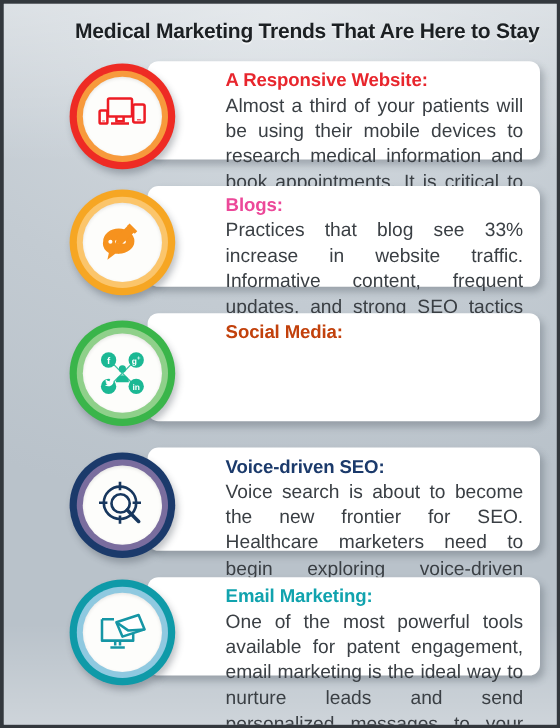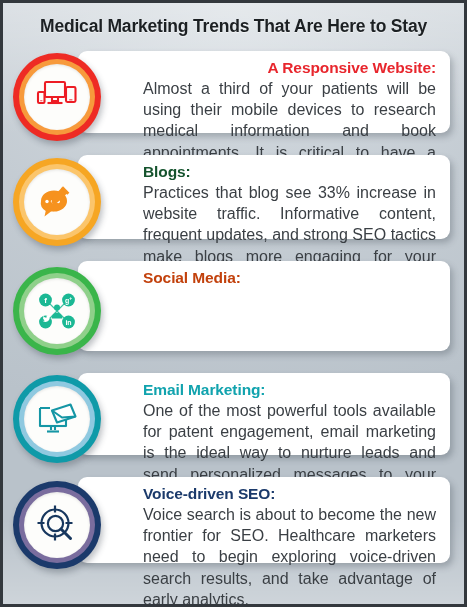--- a/index.html
+++ b/index.html
@@ -150,30 +150,30 @@
   
   .row.r1 .pointer { border-left-color: #f2911f; }
   .row.r2 .pointer { border-left-color: #f2a221; }
   .row.r3 .pointer { border-left-color: #4cb84c; }
   .row.r4 .pointer { border-left-color: #0f9aa8; }
   .row.r5 .pointer { border-left-color: #5c3f78; }
 </style>
 </head>
 <body>
 
-<div class="poster" style="border-color: rgb(51, 56, 61);">
+<div class="poster" style="border-color: rgb(51, 56, 61); padding-left: 45px;">
 
   <div class="poster-title" style="color: rgb(28, 32, 35);">Medical Marketing Trends That Are Here to Stay</div>
 
   <div class="rows">
 
     <div class="row r1">
       <div class="card">
         <div class="card-inner">
-          <div class="card-title" style="color: rgb(232, 38, 45); text-align: right;">A Responsive Website:</div>
+          <div class="card-title" style="color: rgb(232, 38, 45);">A Responsive Website:</div>
           <p class="card-body">Almost a third of your patients will be using their mobile devices to research medical information and book appointments. It is critical to have a website that is designed with mobile devices in mind.</p>
         </div>
       </div>
       <div class="pointer" style="border-left-color: rgb(242, 145, 31);"></div>
       <div class="badge">
         <div class="ring-outer" style="background:#ee2b24"></div>
         <div class="ring-mid" style="background:#f79a3c"></div>
         <div class="ring-inner">
           <span>
             <svg width="42" height="34" viewBox="0 0 42 34">
@@ -190,21 +190,21 @@
               </g>
             </svg>
           </span>
         </div>
       </div>
     </div>
 
     <div class="row r2">
       <div class="card">
         <div class="card-inner">
-          <div class="card-title" style="color: #14532d;">Blogs:</div>
+          <div class="card-title" style="color: #ec4899;">Blogs:</div>
           <p class="card-body">Practices that blog see 33% increase in website traffic. Informative content, frequent updates, and strong SEO tactics make blogs more engaging for your patients.</p>
         </div>
       </div>
       <div class="pointer" style="border-left-color: rgb(242, 162, 33);"></div>
       <div class="badge">
         <div class="ring-outer" style="background:#f6a623"></div>
         <div class="ring-mid" style="background:#fbc56b"></div>
         <div class="ring-inner">
           <span>
             <svg width="40" height="36" viewBox="0 0 40 36">
@@ -262,20 +262,46 @@
               <g fill="#1bb894">
                 <circle cx="23" cy="18.4" r="3"></circle>
                 <path d="M17.6 29.5 c0-3.4 2.4-5.8 5.4-5.8 c3 0 5.4 2.4 5.4 5.8 z"></path>
               </g>
             </svg>
           </span>
         </div>
       </div>
     </div>
 
+    <div class="row r5">
+      <div class="card">
+        <div class="card-inner">
+          <div class="card-title" style="color: rgb(27, 58, 107);">Voice-driven SEO:</div>
+          <p class="card-body">Voice search is about to become the new frontier for SEO. Healthcare marketers need to begin exploring voice-driven search results, and take advantage of early analytics.</p>
+        </div>
+      </div>
+      <div class="pointer" style="border-left-color: rgb(92, 63, 120);"></div>
+      <div class="badge">
+        <div class="ring-outer" style="background:#1b3a6b"></div>
+        <div class="ring-mid" style="background:#7a6d9e"></div>
+        <div class="ring-inner">
+          <span>
+            <svg width="44" height="44" viewBox="0 0 44 44">
+              <g fill="none" stroke="#17375e" stroke-width="2.2">
+                <circle cx="20" cy="20" r="13.5"></circle>
+                <path d="M20 2.5 v7 M20 30.5 v7 M2.5 20 h7 M30.5 20 h7"></path>
+                <circle cx="20.5" cy="20.5" r="7.6"></circle>
+                <path d="M26 26 l9.5 9.5" stroke-width="3" stroke-linecap="round"></path>
+              </g>
+            </svg>
+          </span>
+        </div>
+      </div>
+    </div>
+
     <div class="row r4">
       <div class="card">
         <div class="card-inner">
           <div class="card-title" style="color: rgb(17, 163, 174);">Email Marketing:</div>
           <p class="card-body">One of the most powerful tools available for patent engagement, email marketing is the ideal way to nurture leads and send personalized messages to your patients.</p>
         </div>
       </div>
       <div class="pointer" style="border-left-color: rgb(15, 154, 168);"></div>
       <div class="badge">
         <div class="ring-outer" style="background:#0f9aa8"></div>
@@ -292,40 +318,14 @@
               <g fill="#ffffff" stroke="#1596a5" stroke-width="2.1" stroke-linejoin="round">
                 <path d="M17 10.5 L35.5 4.5 L40.5 16.5 L22 22.5 z"></path>
                 <path d="M17 10.5 L27 17.5 L40.5 16.5"></path>
               </g>
             </svg>
           </span>
         </div>
       </div>
     </div>
 
-    <div class="row r5">
-      <div class="card">
-        <div class="card-inner">
-          <div class="card-title" style="color: rgb(27, 58, 107);">Voice-driven SEO:</div>
-          <p class="card-body">Voice search is about to become the new frontier for SEO. Healthcare marketers need to begin exploring voice-driven search results, and take advantage of early analytics.</p>
-        </div>
-      </div>
-      <div class="pointer" style="border-left-color: rgb(92, 63, 120);"></div>
-      <div class="badge">
-        <div class="ring-outer" style="background:#1b3a6b"></div>
-        <div class="ring-mid" style="background:#7a6d9e"></div>
-        <div class="ring-inner">
-          <span>
-            <svg width="44" height="44" viewBox="0 0 44 44">
-              <g fill="none" stroke="#17375e" stroke-width="2.2">
-                <circle cx="20" cy="20" r="13.5"></circle>
-                <path d="M20 2.5 v7 M20 30.5 v7 M2.5 20 h7 M30.5 20 h7"></path>
-                <circle cx="20.5" cy="20.5" r="7.6"></circle>
-                <path d="M26 26 l9.5 9.5" stroke-width="3" stroke-linecap="round"></path>
-              </g>
-            </svg>
-          </span>
-        </div>
-      </div>
-    </div>
-
   </div>
 </div>
 
 </body></html>

